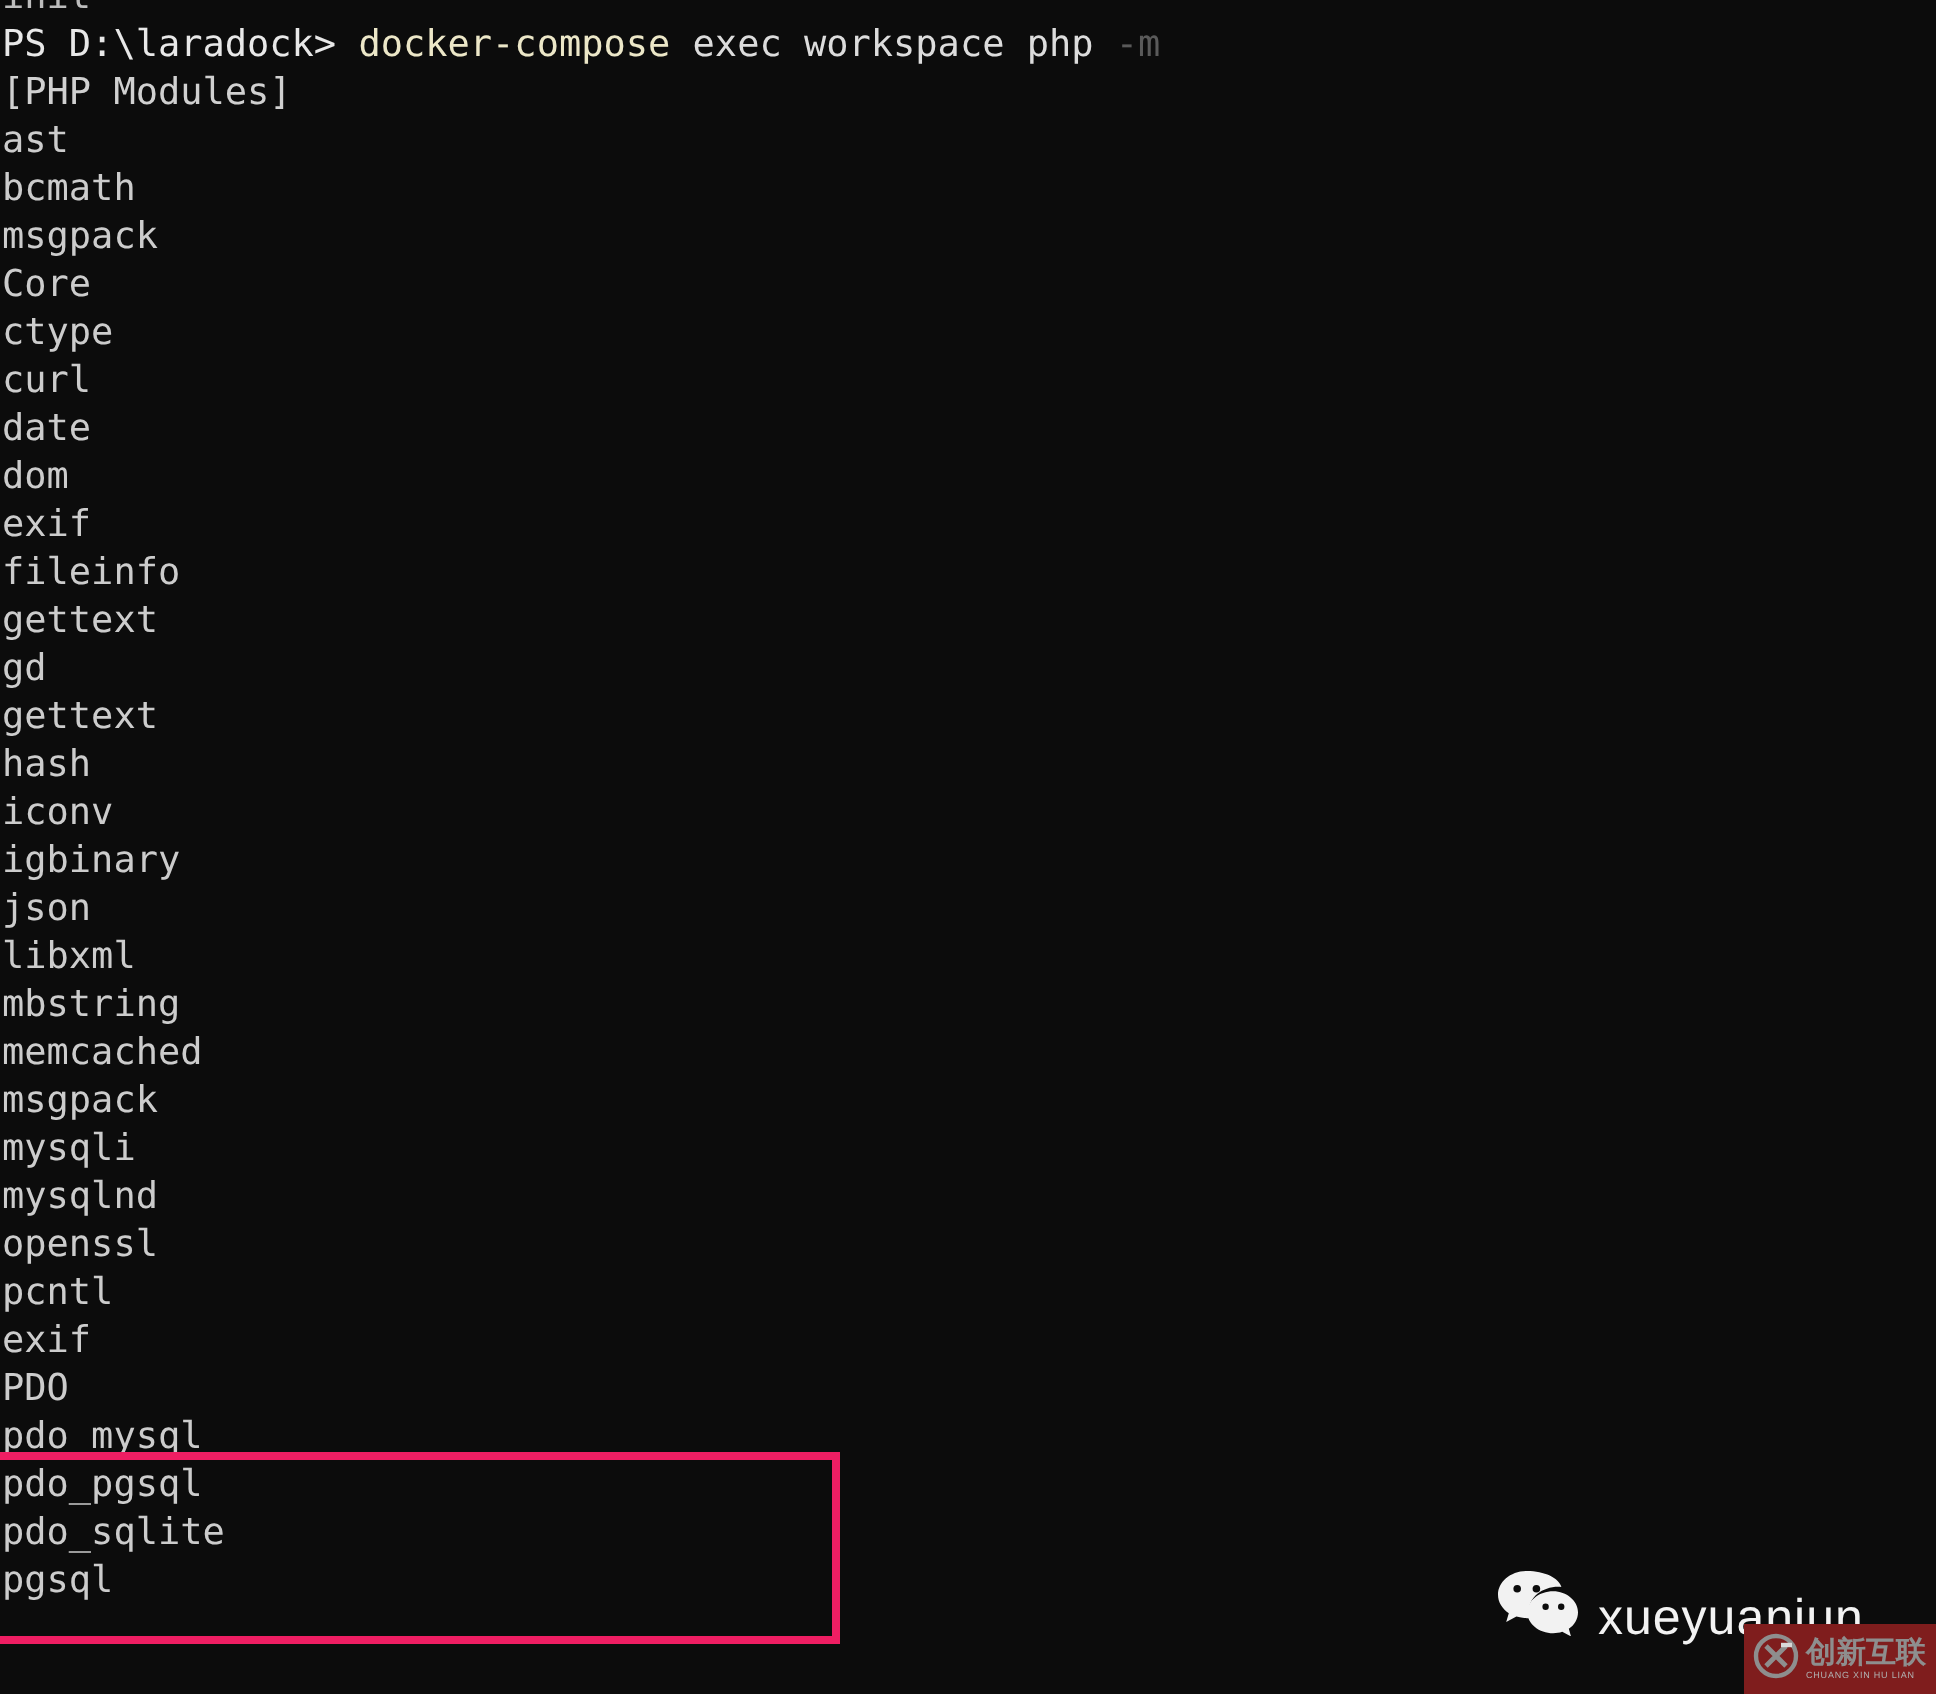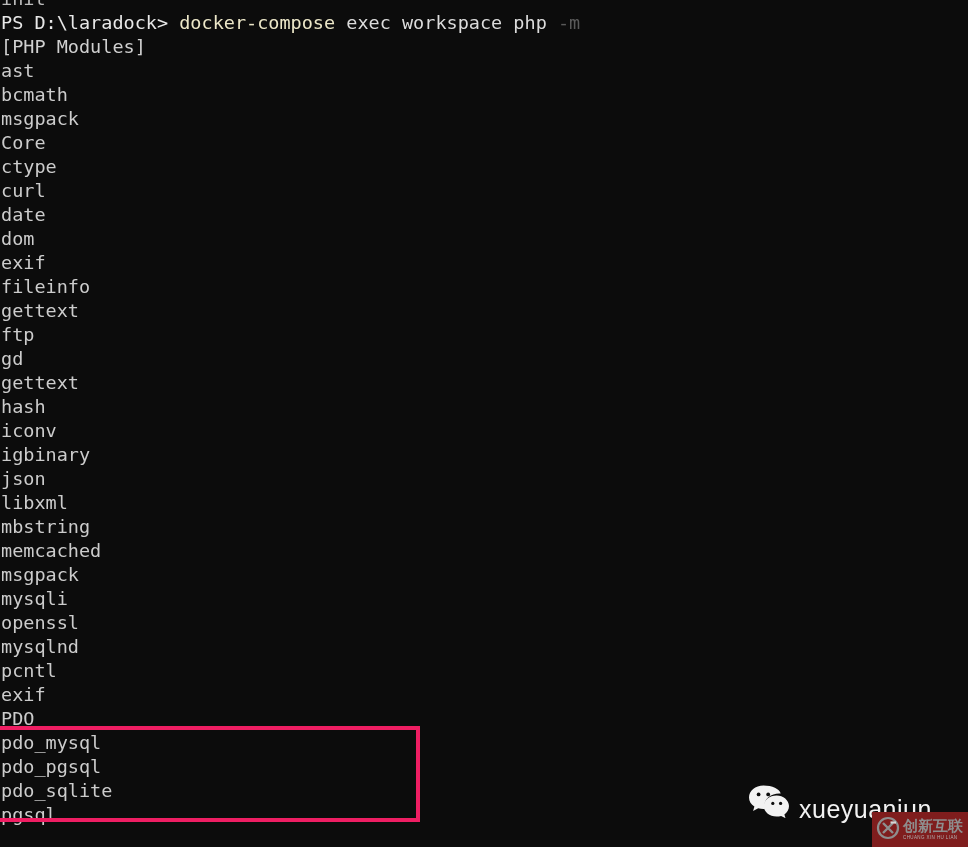--- a/index.html
+++ b/index.html
@@ -139,34 +139,33 @@
         <div class="line">bcmath</div>
         <div class="line">msgpack</div>
         <div class="line">Core</div>
         <div class="line">ctype</div>
         <div class="line">curl</div>
         <div class="line">date</div>
         <div class="line">dom</div>
         <div class="line">exif</div>
         <div class="line">fileinfo</div>
         <div class="line">gettext</div>
-        <div class="line">ftp</div>
         <div class="line">gd</div>
         <div class="line">gettext</div>
         <div class="line">hash</div>
         <div class="line">iconv</div>
         <div class="line">igbinary</div>
         <div class="line">json</div>
         <div class="line">libxml</div>
         <div class="line">mbstring</div>
         <div class="line">memcached</div>
         <div class="line">msgpack</div>
         <div class="line">mysqli</div>
+        <div class="line">mysqlnd</div>
         <div class="line">openssl</div>
-        <div class="line">mysqlnd</div>
         <div class="line">pcntl</div>
         <div class="line">exif</div>
         <div class="line">PDO</div>
         <div class="line">pdo_mysql</div>
         <div class="line">pdo_pgsql</div>
         <div class="line">pdo_sqlite</div>
         <div class="line">pgsql</div>
       </div>
 
   </div>

